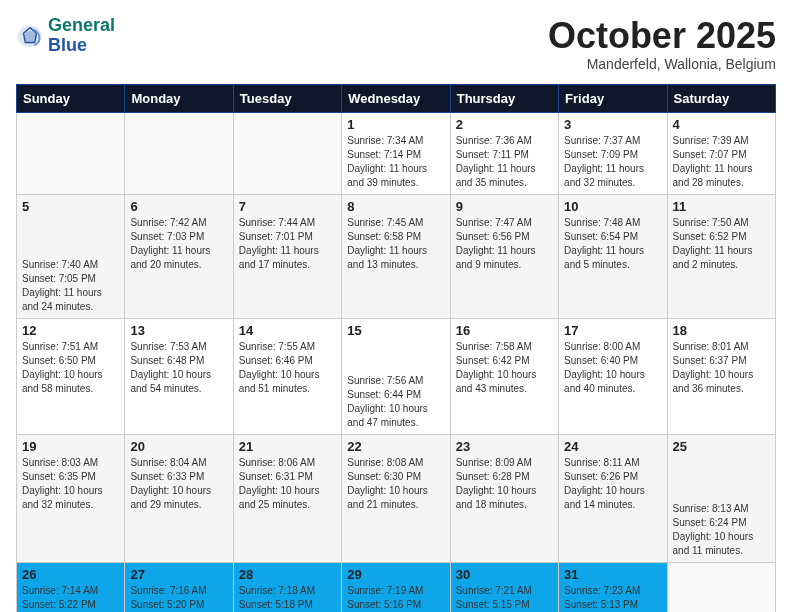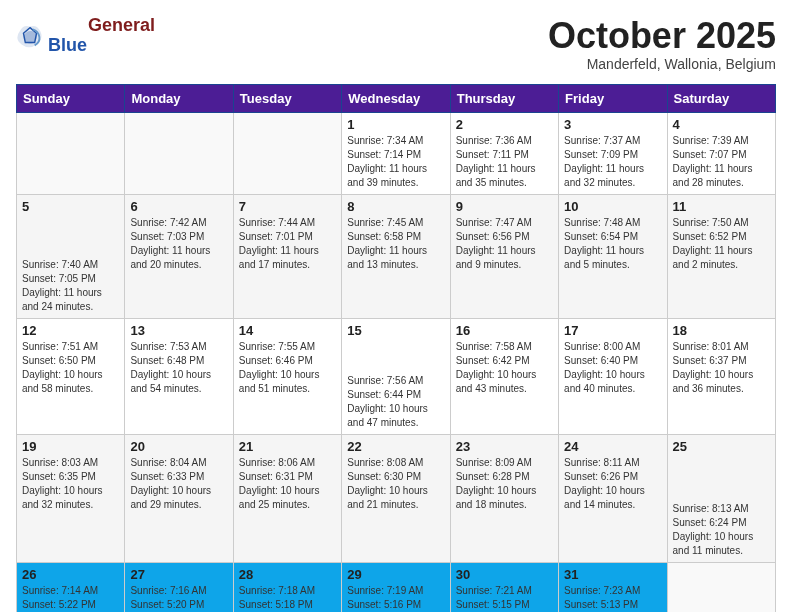--- a/index.html
+++ b/index.html
@@ -19,21 +19,21 @@
     .logo {
       display: flex;
       align-items: center;
       gap: 4px;
     }
     .logo-text {
       font-size: 18px;
       font-weight: bold;
       line-height: 1.1;
     }
-    .logo-text .general { color: #7f1d1d; margin-left: 40px; }
+    .logo-text .general { color: #0f766e; }
     .logo-text .blue { color: #2255aa; }
     .logo-icon {
       width: 28px;
       height: 28px;
     }
     .title-block {
       text-align: right;
     }
     .month-title {
       font-size: 36px;
@@ -44,21 +44,21 @@
     .subtitle {
       font-size: 14px;
       color: #444;
     }
     .calendar {
       width: 100%;
       border-collapse: collapse;
       border: 1px solid #bbb;
     }
     .calendar th {
-      background: #4c1d95;
+      background: #0f172a;
       color: #fff;
       text-align: left;
       padding: 6px 6px;
       font-size: 13px;
       font-weight: bold;
       border: 1px solid #1a4490;
     }
     .calendar td {
       border: 1px solid #ccc;
       vertical-align: top;

